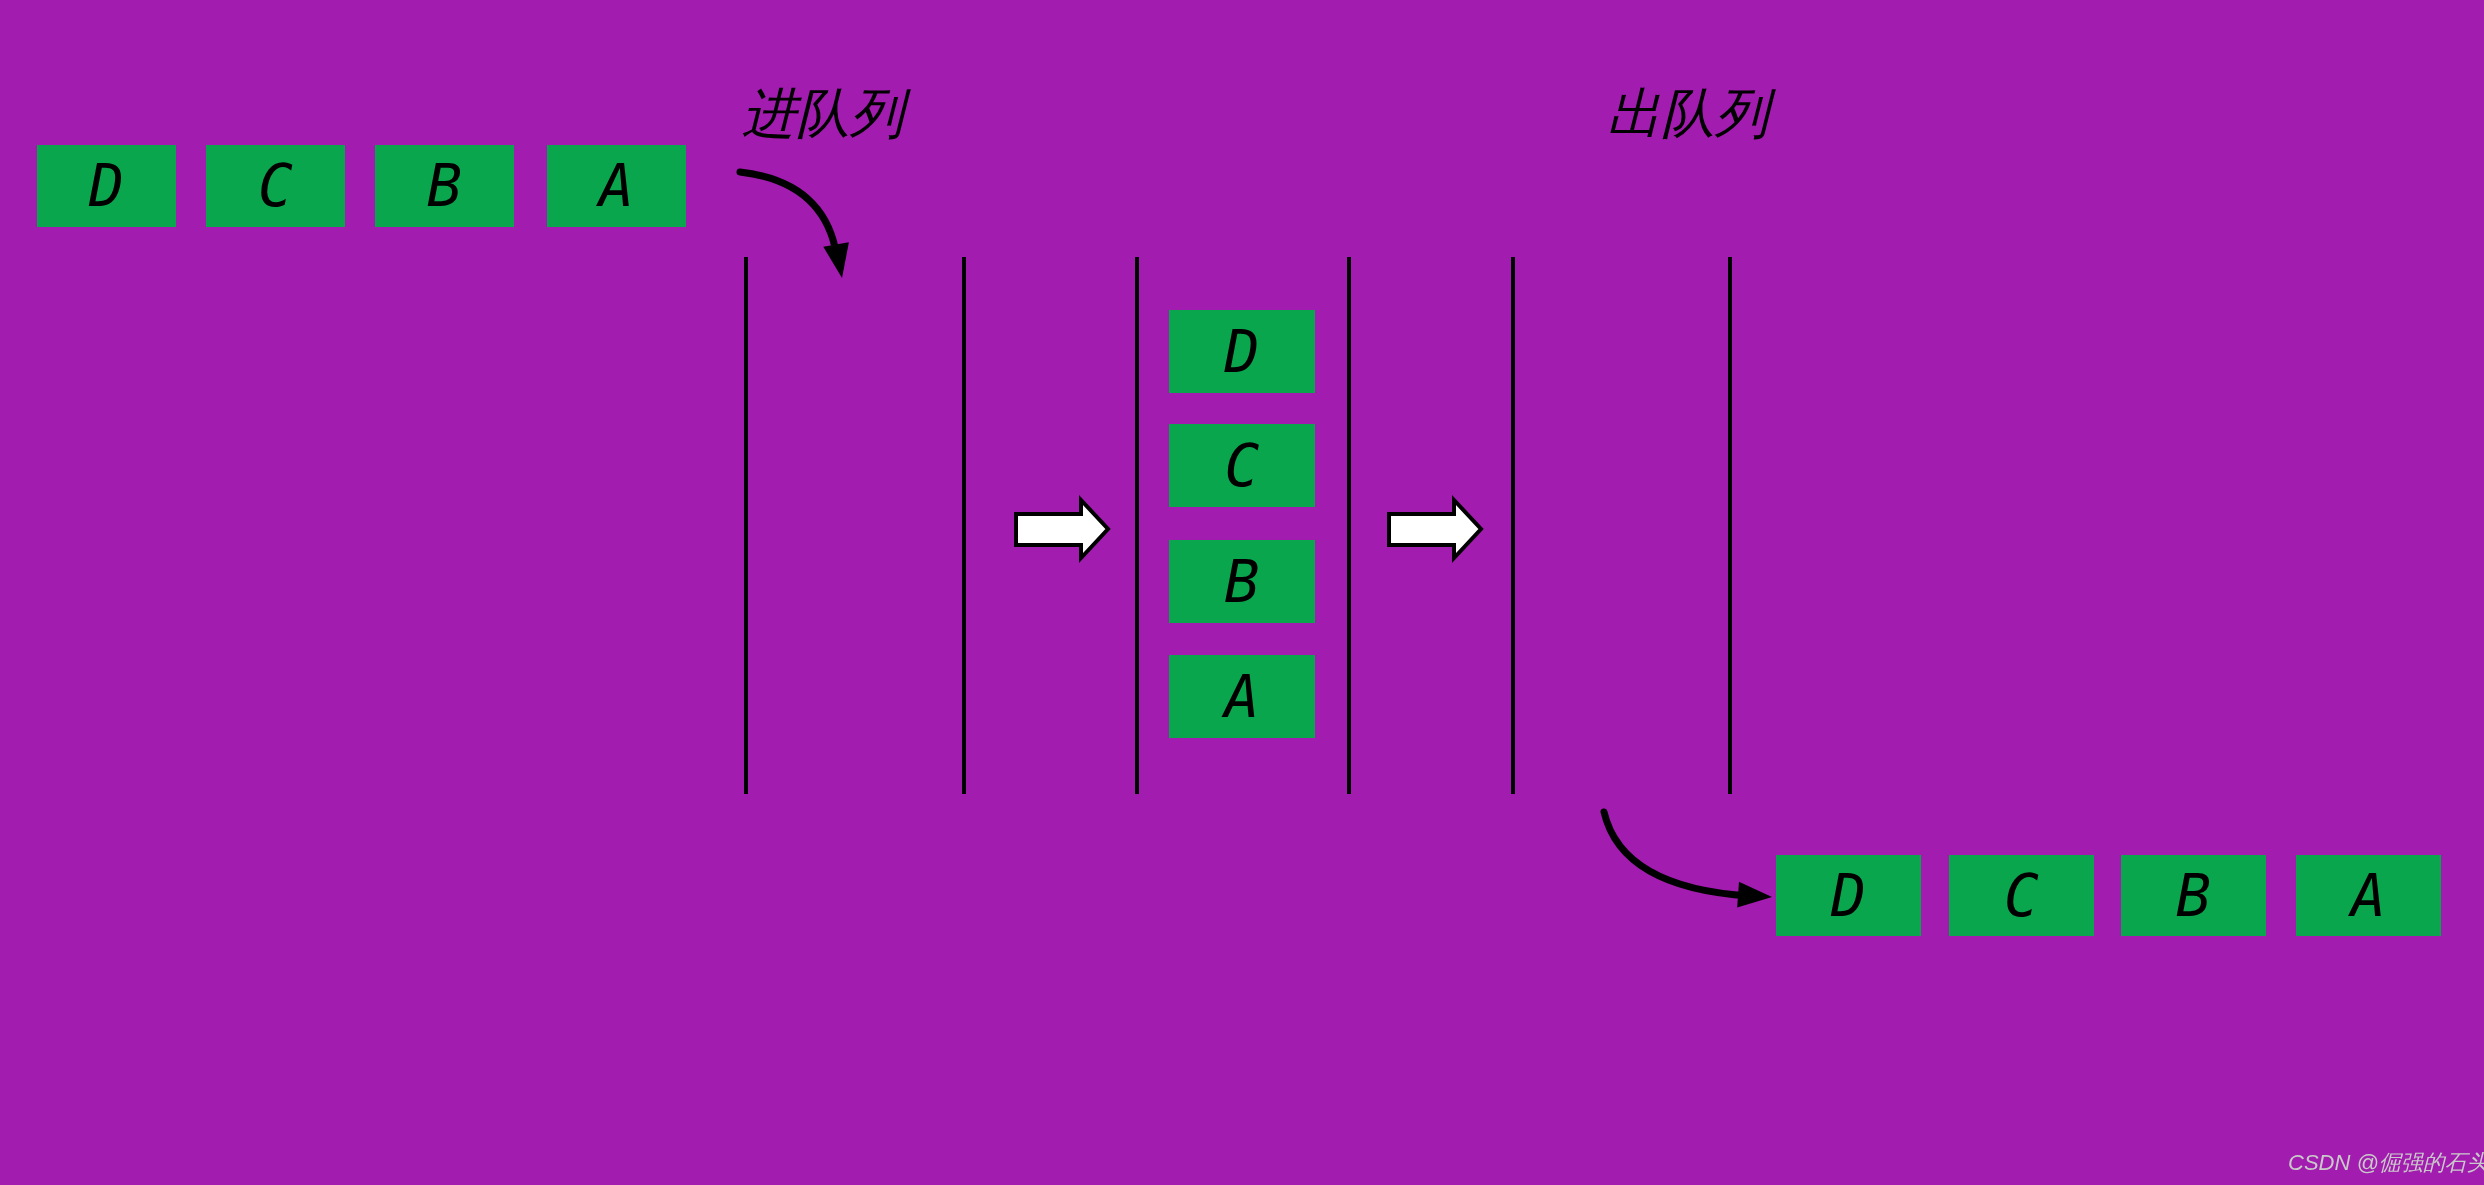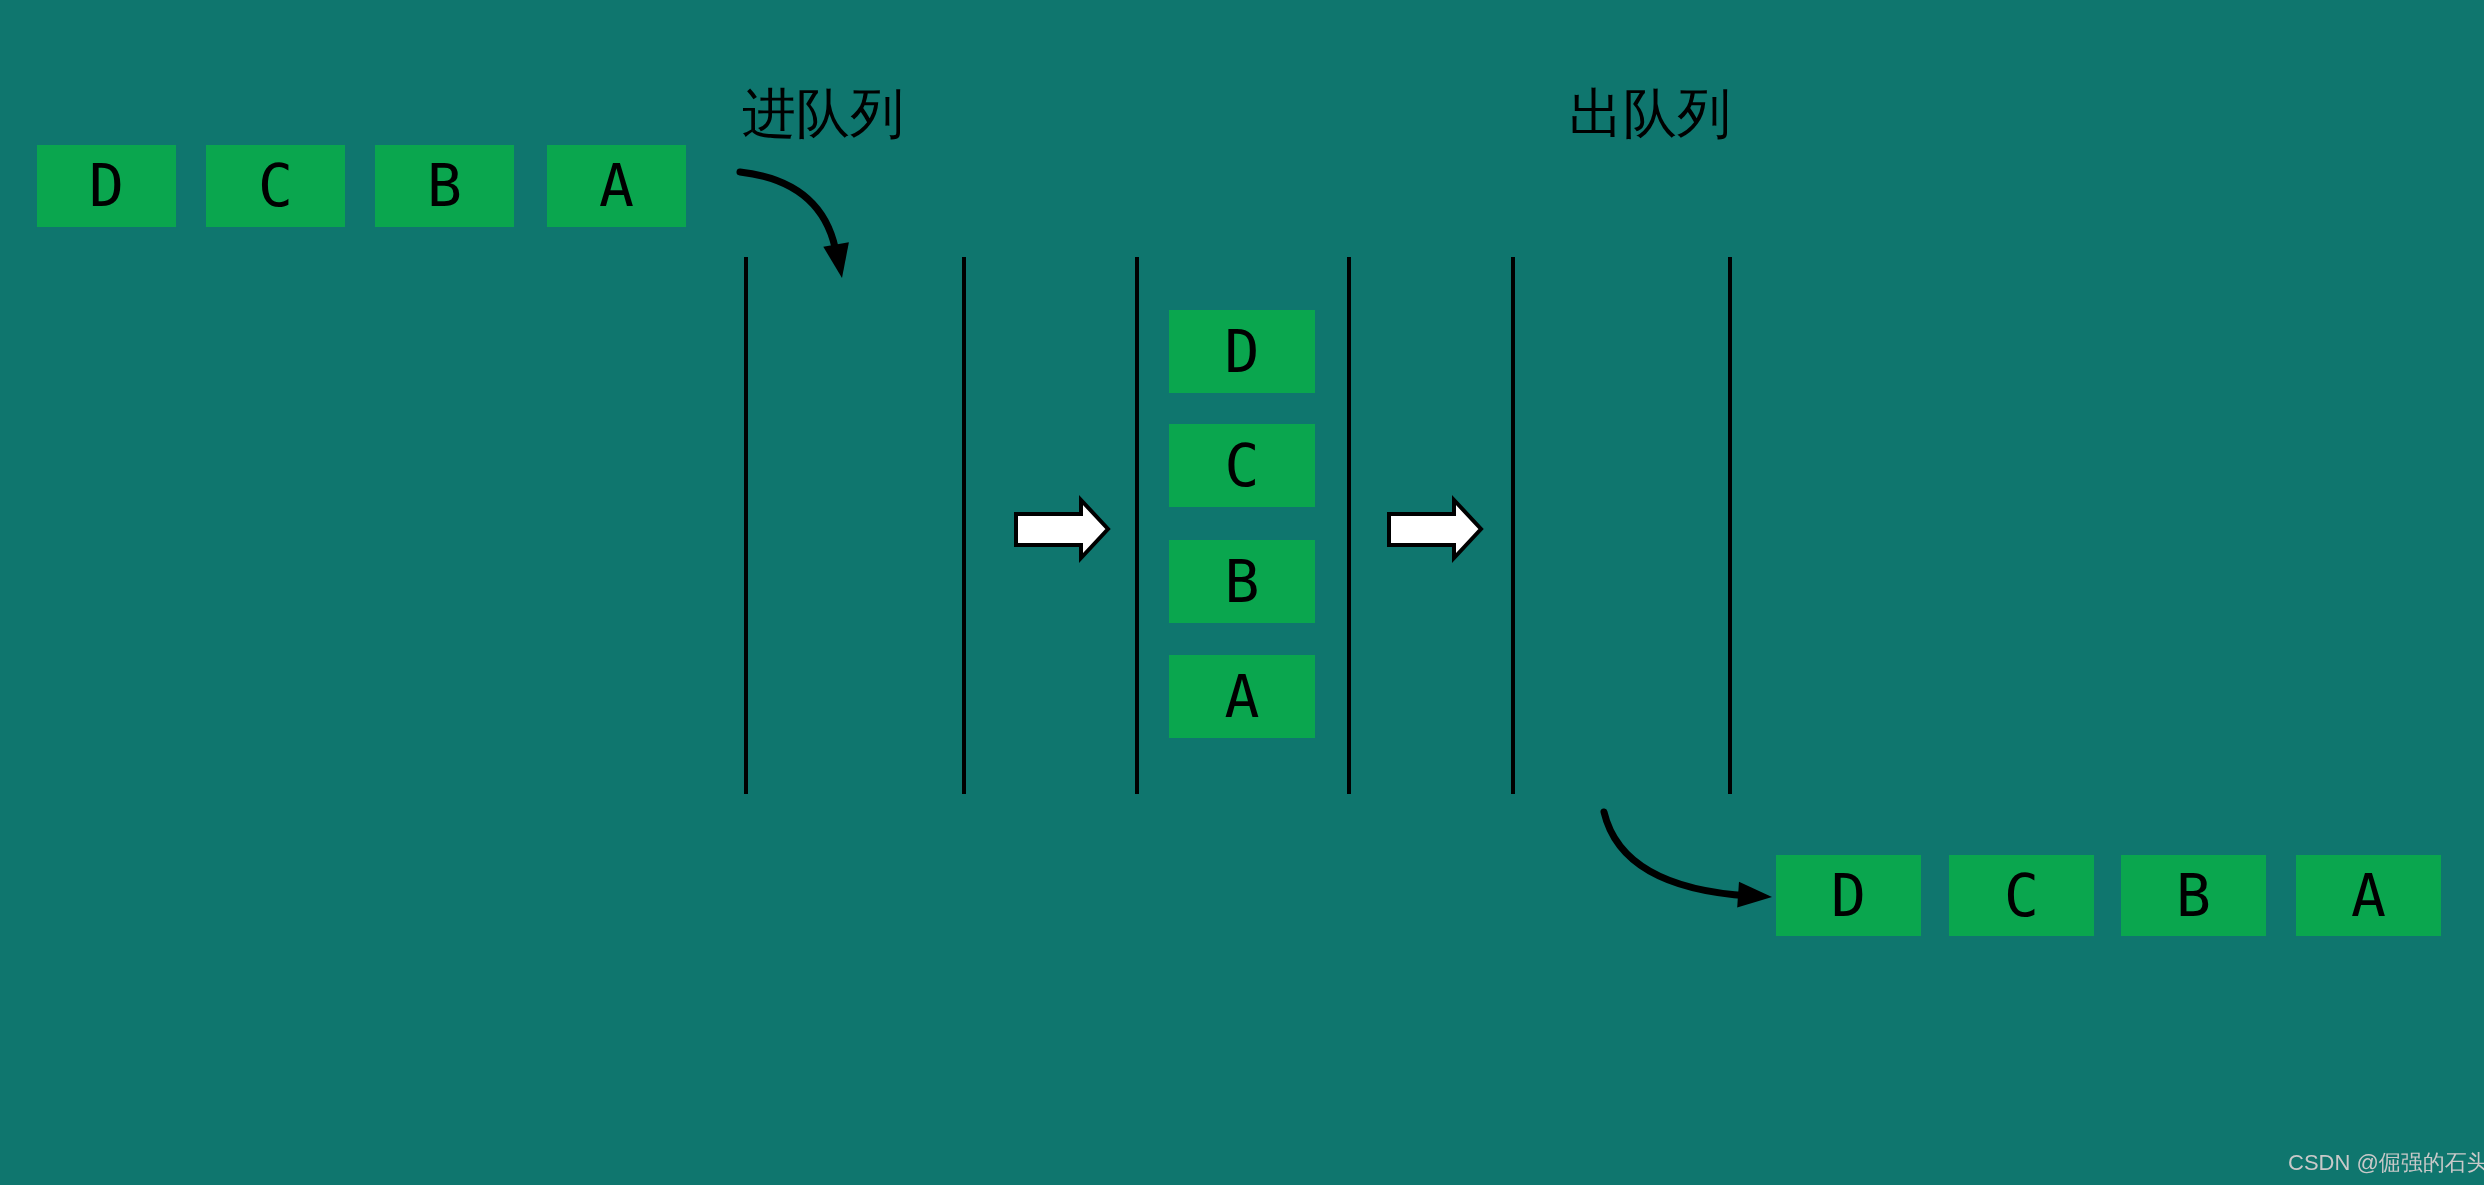--- a/index.html
+++ b/index.html
@@ -6,23 +6,24 @@
     --box-green: #0aa64e;
     --ink: #000000;
     --watermark-gray: #c9c9c9;
   }
   * { margin: 0; padding: 0; box-sizing: border-box; }
   html, body { background: #ffffff; }
   .canvas {
     position: relative;
     width: 2484px;
     height: 1185px;
-    background: #0f766e;
+    background: #a21caf;
     overflow: hidden;
     font-family: "Liberation Sans", sans-serif;
+    font-style: italic;
   }
   .svg-layer {
     position: absolute;
     left: 0; top: 0;
     width: 2484px; height: 1185px;
   }
   .qline { stroke: var(--ink); stroke-width: 4; }
   .curve { stroke: var(--ink); stroke-width: 7; fill: none; stroke-linecap: round; }
   .curve-head { fill: var(--ink); stroke: none; }
   .block-arrow { fill: #ffffff; stroke: var(--ink); stroke-width: 4; stroke-linejoin: miter; }
@@ -87,21 +88,21 @@
     <path class="curve-head" d="M 0 0 L -34 -13 L -34 13 Z" transform="translate(842,278) rotate(80)"></path>
 
     <path class="curve" d="M 1604 812 Q 1622 888 1750 896"></path>
     <path class="curve-head" d="M 0 0 L -34 -13 L -34 13 Z" transform="translate(1772,897) rotate(4)"></path>
 
     <path class="block-arrow" d="M 1016 514 L 1081 514 L 1081 500 L 1108 529 L 1081 558 L 1081 545 L 1016 545 Z"></path>
     <path class="block-arrow" d="M 1389 514 L 1454 514 L 1454 500 L 1481 529 L 1454 558 L 1454 545 L 1389 545 Z"></path>
   </svg>
 
   <div class="zh-label" style="left:742px; top:86px;">进队列</div>
-  <div class="zh-label" style="left:1569px; top:86px;">出队列</div>
+  <div class="zh-label" style="left:1607px; top:86px;">出队列</div>
 
   <div class="gbox toprow" style="left:37px;">D</div>
   <div class="gbox toprow" style="left:206px;">C</div>
   <div class="gbox toprow" style="left:375px;">B</div>
   <div class="gbox toprow" style="left:547px;">A</div>
 
   <div class="gbox queuebox" style="top:310px;">D</div>
   <div class="gbox queuebox" style="top:424px;">C</div>
   <div class="gbox queuebox" style="top:540px;">B</div>
   <div class="gbox queuebox" style="top:655px;">A</div>

